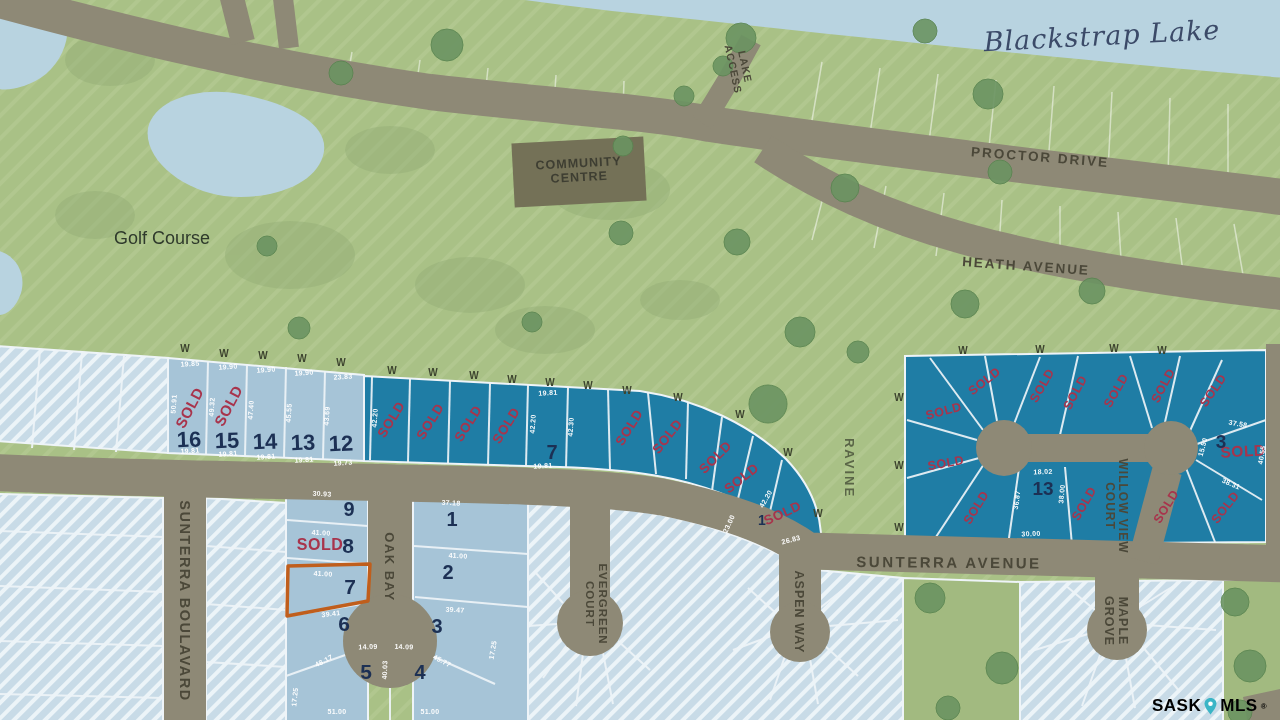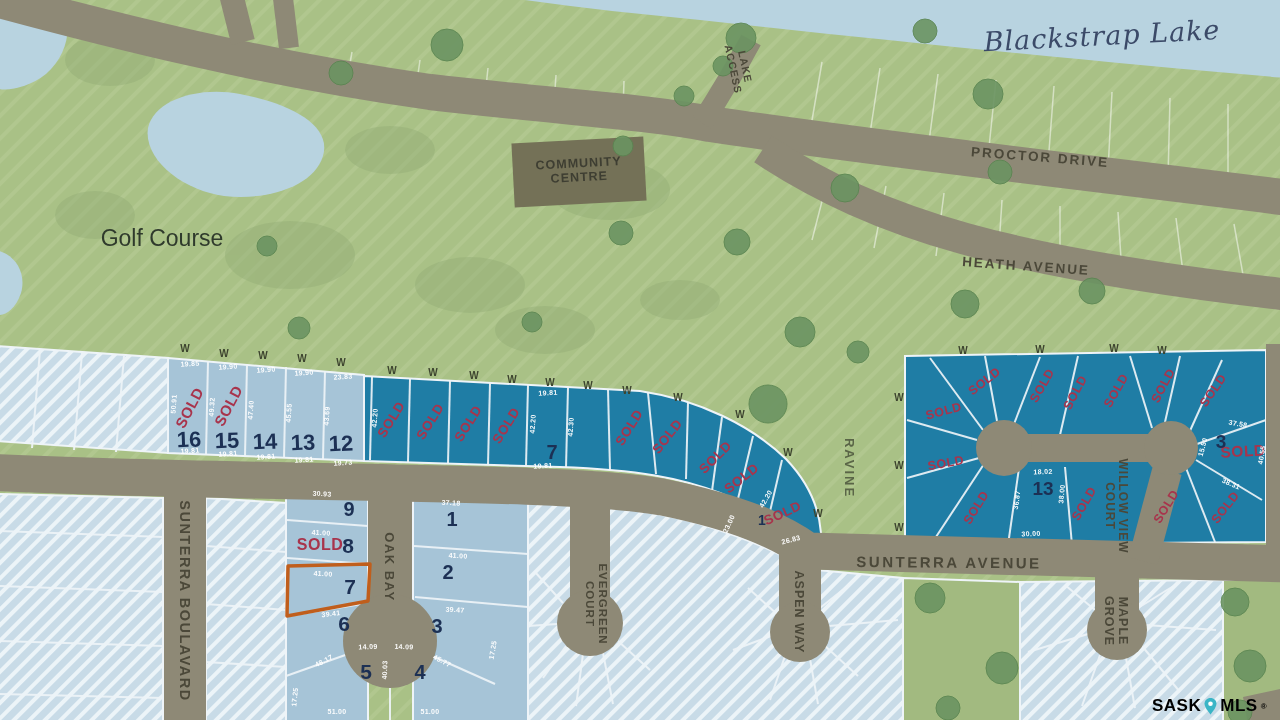--- a/index.html
+++ b/index.html
@@ -228,21 +228,21 @@
         <circle cx="621" cy="233" r="12"></circle>
         <circle cx="684" cy="96" r="10"></circle>
   </g>
 
   <polygon points="288,566 370,564 368,601 287,616" fill="none" stroke="#c05e1c" stroke-width="3.5" stroke-linejoin="round"></polygon>
 </svg>
 
 <div id="labels">
 
   <div class="lbl script-lake" style="left:1102px;top:36px;transform:translate(-50%,-50%) rotate(-3deg);">Blackstrap Lake</div>
-  <div class="lbl area" style="left:162px;top:239px;transform:translate(-50%,-50%);font-size:23px;">Golf Course</div>
+  <div class="lbl area" style="left:162px;top:239px;transform:translate(-50%,-50%);font-size:18px;">Golf Course</div>
   <div class="lbl ctr" style="left:579px;top:171px;transform:translate(-50%,-50%) rotate(-3deg);font-size:12.5px;letter-spacing:1px;color:#3e3e32;font-weight:bold;">
     <div>COMMUNITY</div>
     <div>CENTRE</div>
   </div>
   <div class="lbl ctr" style="left:739px;top:68px;transform:translate(-50%,-50%) rotate(78deg);font-size:10.5px;letter-spacing:1px;color:#4b4839;font-weight:bold;">
     <div>LAKE</div>
     <div>ACCESS</div>
   </div>
   <div class="lbl street" style="left:849px;top:468px;transform:translate(-50%,-50%) rotate(90deg);font-size:13px;letter-spacing:2px;color:#5a6547;">RAVINE</div>
 

